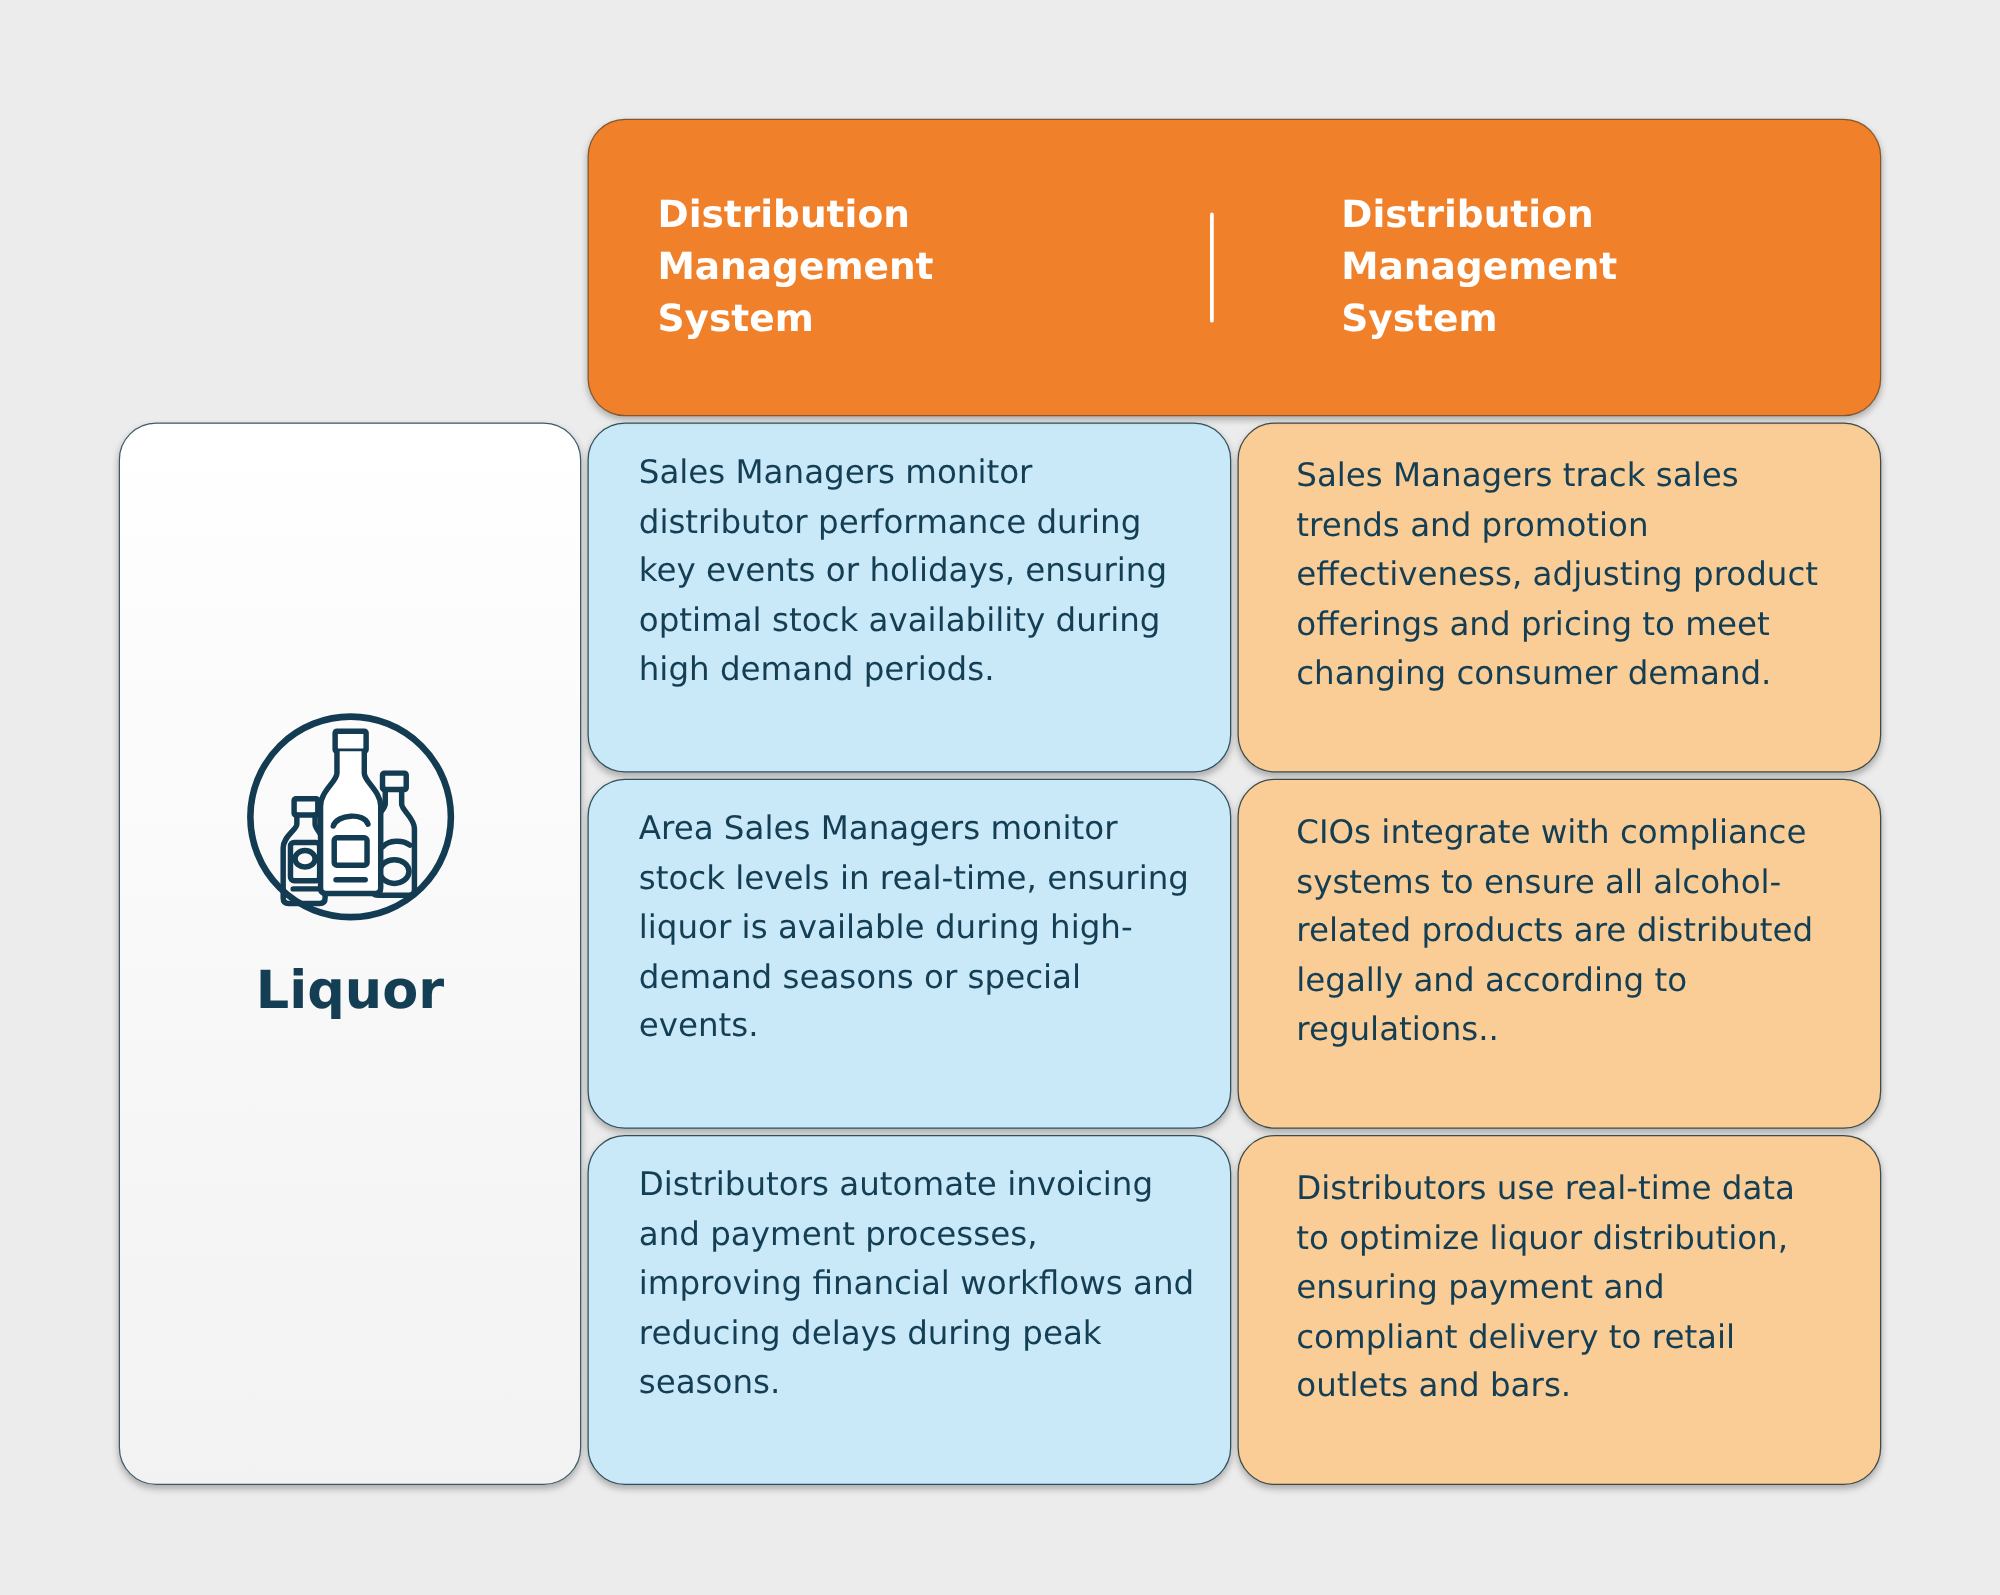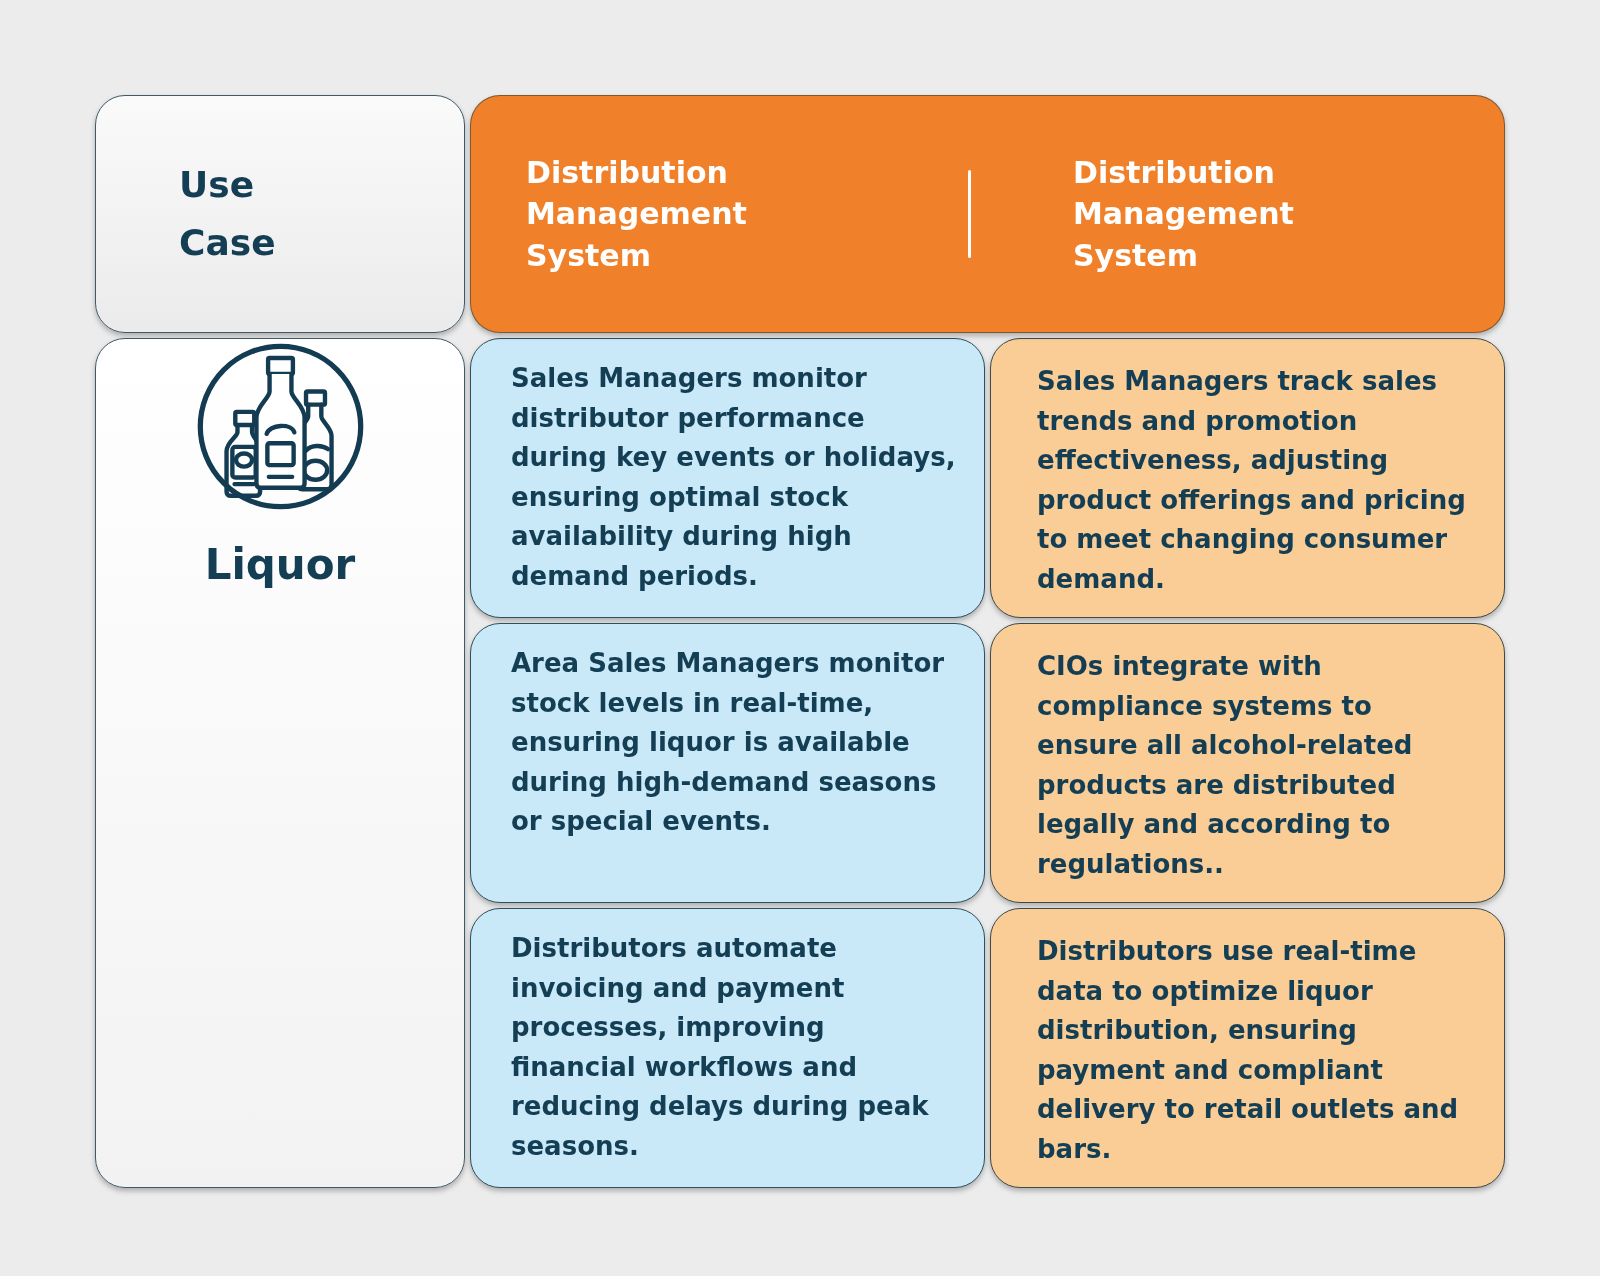--- a/index.html
+++ b/index.html
@@ -55,30 +55,31 @@
   .header-divider{
     position:absolute;left:497px;top:50%;transform:translateY(-50%);
     width:3px;height:88px;background:#FFFFFF;border-radius:2px;
   }
   
   .category-card{
     grid-column:1;grid-row:2 / span 3;
     background:linear-gradient(180deg,#ffffff 0%,#f2f2f2 100%);
     border:1px solid #3e5a68;
     display:flex;flex-direction:column;align-items:center;
+    padding-top:227px;
     text-align:center;
   }
   .category-icon{width:175px;height:175px;}
   .category-label{
     margin-top:26px;
     font-size:42px;font-weight:bold;color:#143E54;
   }
   
   .cell{
-    font-size:26px;line-height:1.52;font-weight:700;
+    font-size:26px;line-height:1.52;font-weight:400;
     color:#143E54;
   }
   .cell.blue{
     background:#C9E9F8;
     border:1px solid #2f505e;
     padding:20px 28px 0 40px;
   }
   .cell.peach{
     background:#FACD96;
     border:1px solid #3e4a46;
@@ -86,23 +87,20 @@
   }
   .r2{grid-row:2;} .r3{grid-row:3;} .r4{grid-row:4;}
   .c2{grid-column:2;} .c3{grid-column:3;}
 </style>
 </head>
 <body>
 
 <div class="canvas">
   <div class="grid">
 
-    <div class="card corner">
-      <div class="corner-label">Use Case</div>
-    </div>
 
     <div class="card orange-header">
       <div class="orange-title t1">Distribution Management System</div>
       <div class="header-divider"></div>
       <div class="orange-title t2">Distribution Management System</div>
     </div>
 
     <div class="card category-card">
       <svg class="category-icon" viewBox="0 0 120 120" fill="none" stroke="#133B52" stroke-width="3" stroke-linecap="round" stroke-linejoin="round">
         <circle cx="60" cy="60" r="55" stroke-width="3.6"></circle>

